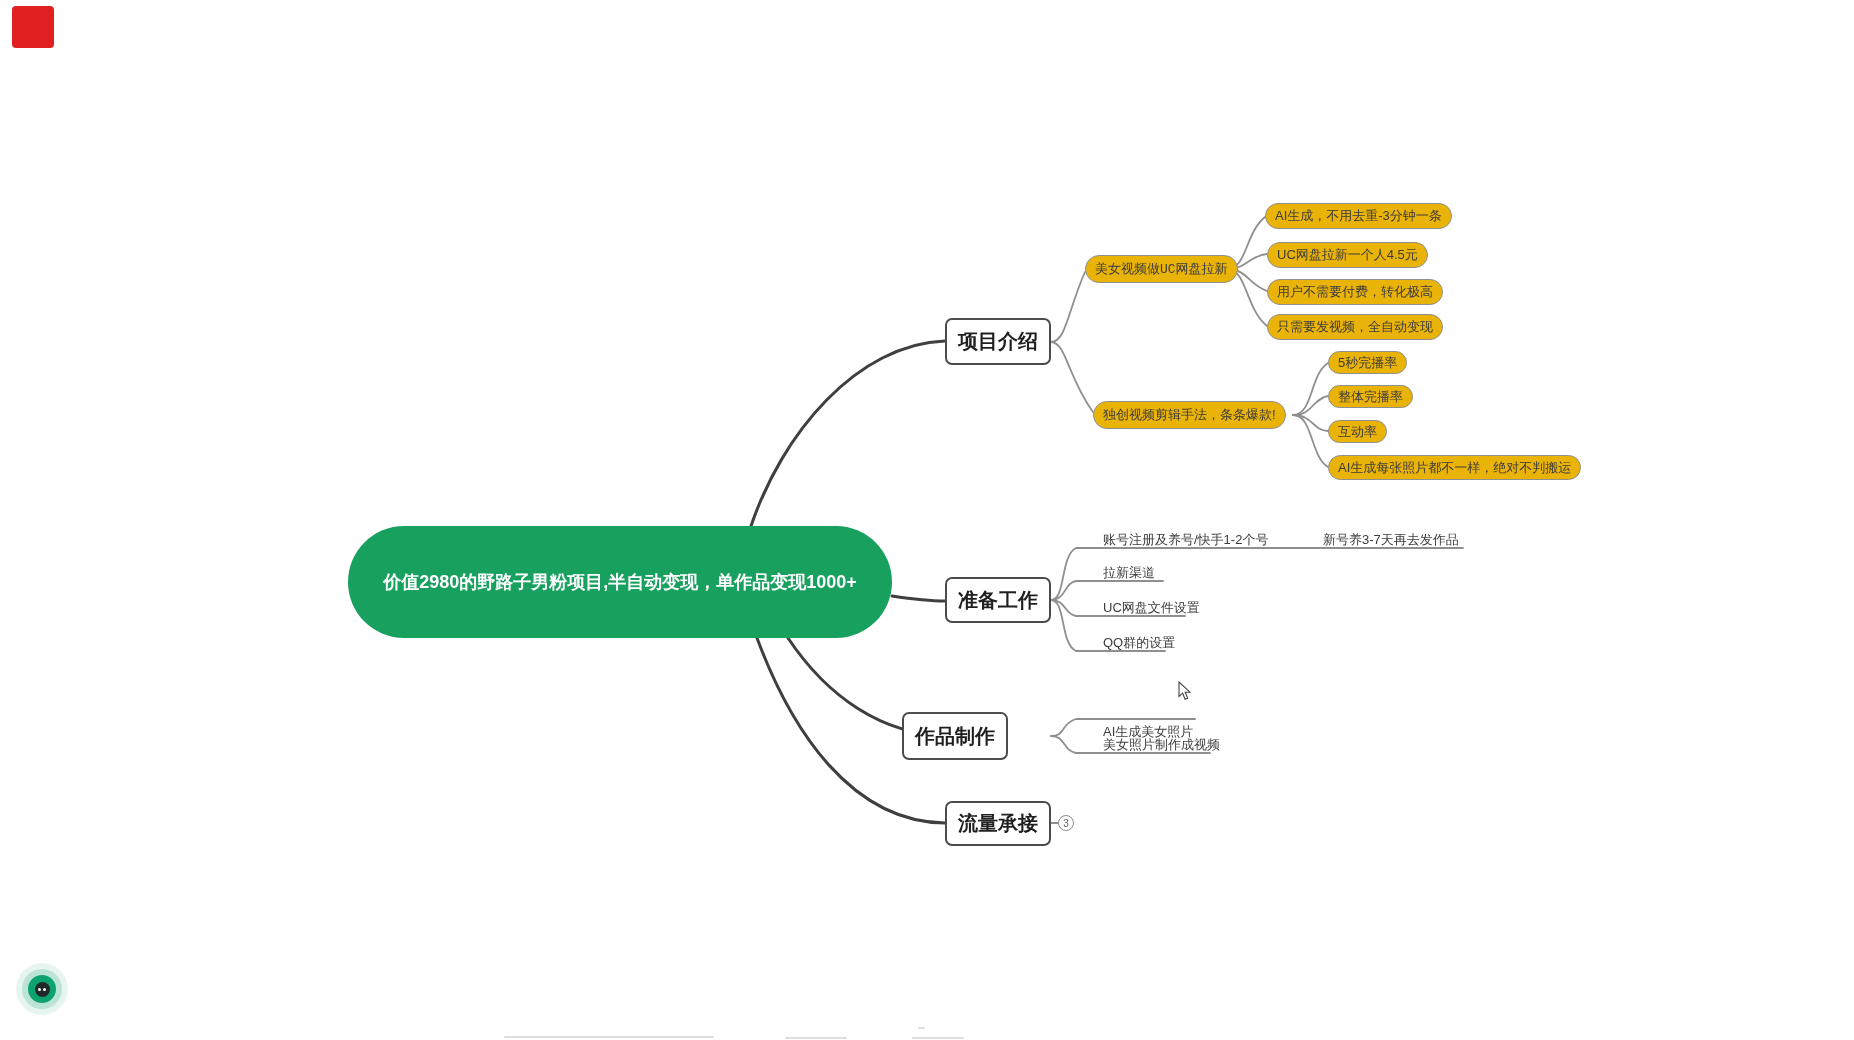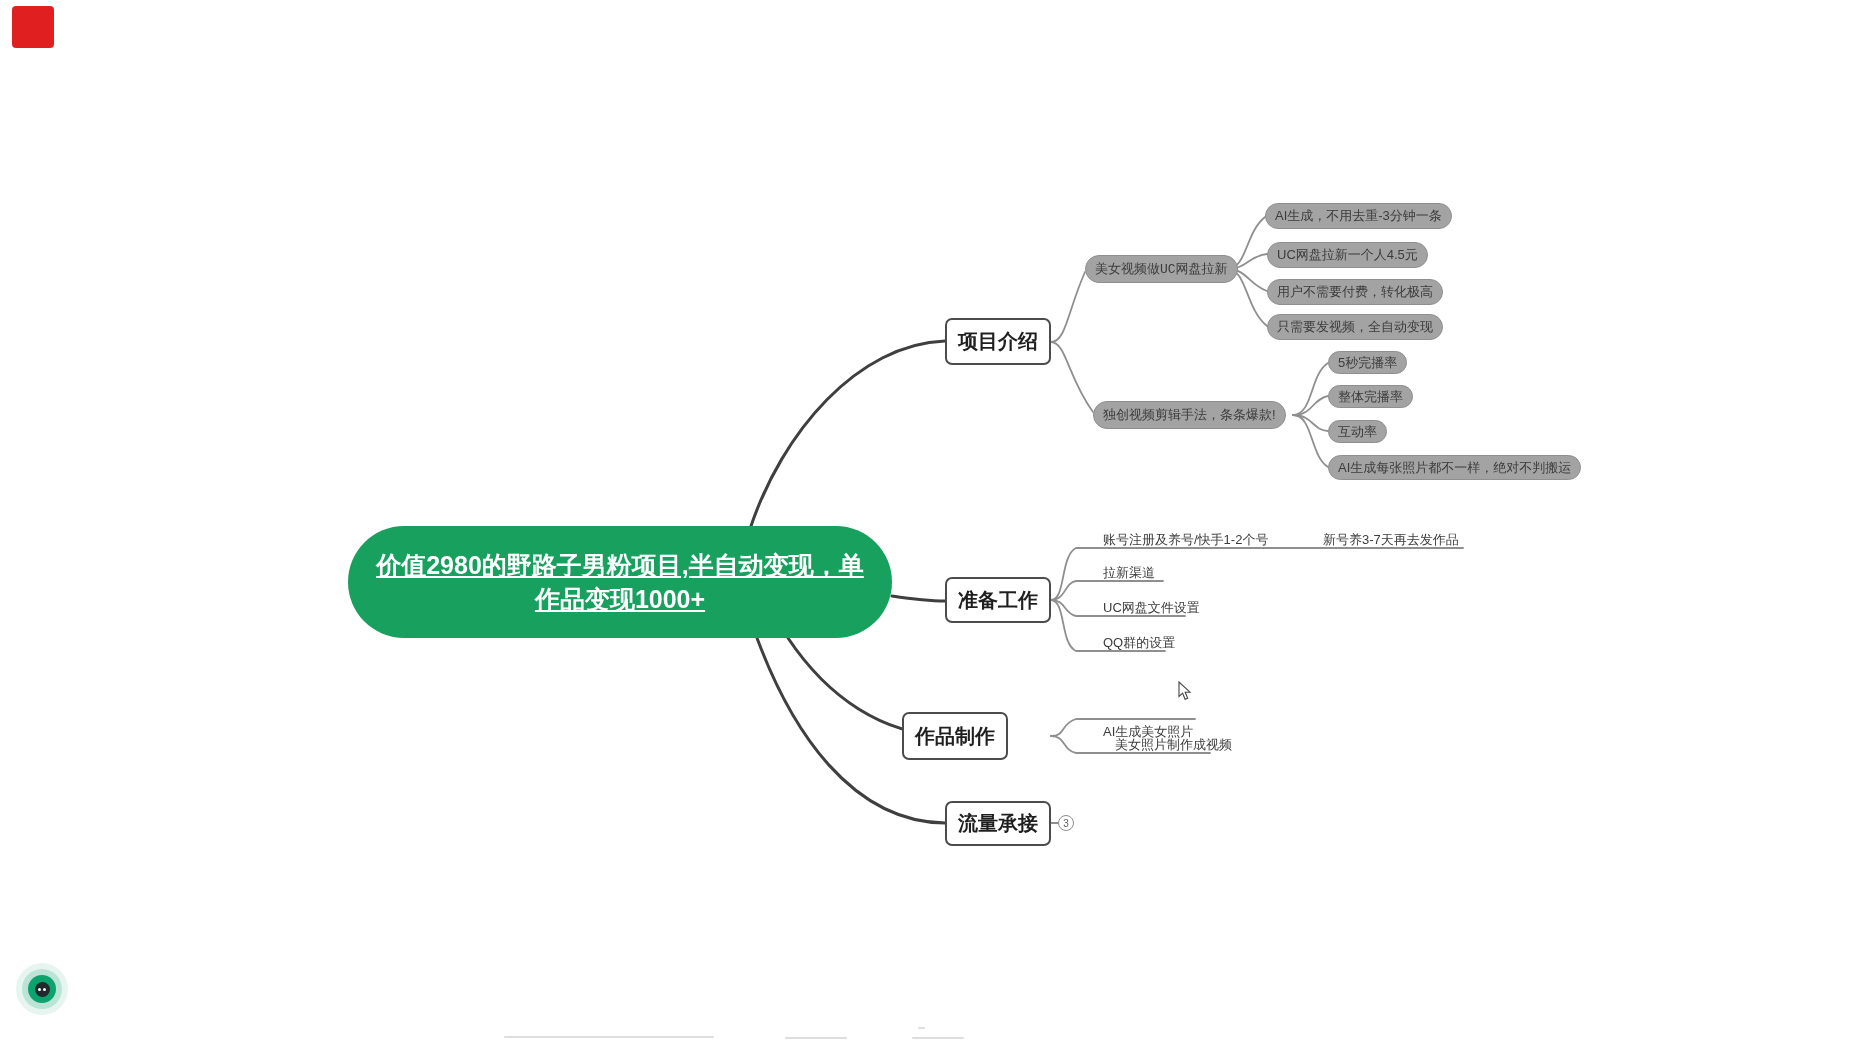--- a/index.html
+++ b/index.html
@@ -11,34 +11,33 @@
     position:relative;
     width:1854px;height:1040px;
     background:#fff;
     overflow:hidden;
   }
   #wires{position:absolute;left:0;top:0;z-index:1;}
   .node{position:absolute;box-sizing:border-box;z-index:2;}
   .root-topic{
     display:flex;align-items:center;justify-content:center;text-align:center;
     border-radius:56px;
-    font-weight:bold;font-size:25px;line-height:34px;
+    font-weight:bold;font-size:18px;line-height:34px;
     padding:0 22px;
     letter-spacing:0px;
-    text-decoration:underline;
   }
   .topic-box{
     display:flex;align-items:center;justify-content:center;
     background:#fff;border:2.5px solid #4c4c4c;border-radius:7px;
     font-weight:bold;font-size:20px;color:#1f1f1f;
     white-space:nowrap;
   }
   .topic-pill{
     display:flex;align-items:center;justify-content:center;
-    background:#a3a3a3;border:1.5px solid #8f8f8f;border-radius:14px;
+    background:#eab308;border:1.5px solid #8f8f8f;border-radius:14px;
     font-size:13px;color:#3c3c3c;
     padding:0 9px;white-space:nowrap;
   }
   .topic-line{
     font-size:13px;color:#3c3c3c;line-height:17px;white-space:nowrap;
   }
   .collapse-badge{
     display:flex;align-items:center;justify-content:center;
     background:#fff;border:1.5px solid #8f8f8f;border-radius:50%;
     font-size:10px;color:#606060;
@@ -117,15 +116,15 @@
     <div class="node topic-pill" style="left: 1328px; top: 351px; height: 23px;">5秒完播率</div>
     <div class="node topic-pill" style="left: 1328px; top: 385px; height: 23px;">整体完播率</div>
     <div class="node topic-pill" style="left: 1328px; top: 420px; height: 23px;">互动率</div>
     <div class="node topic-pill" style="left: 1328px; top: 455px; height: 25px;">AI生成每张照片都不一样，绝对不判搬运</div>
     <div class="node topic-line" style="left: 1103px; top: 531px;">账号注册及养号/快手1-2个号</div>
     <div class="node topic-line" style="left: 1323px; top: 531px;">新号养3-7天再去发作品</div>
     <div class="node topic-line" style="left: 1103px; top: 564px;">拉新渠道</div>
     <div class="node topic-line" style="left: 1103px; top: 599px;">UC网盘文件设置</div>
     <div class="node topic-line" style="left: 1103px; top: 634px;">QQ群的设置</div>
     <div class="node topic-line" style="left: 1103px; top: 723px;">AI生成美女照片</div>
-    <div class="node topic-line" style="left: 1103px; top: 736px; margin-left: 12px;">美女照片制作成视频</div>
+    <div class="node topic-line" style="left: 1103px; top: 736px;">美女照片制作成视频</div>
     <div class="node collapse-badge" style="left: 1058px; top: 815px; width: 16px; height: 16px;">3</div>
   </div>
 
 </body></html>

